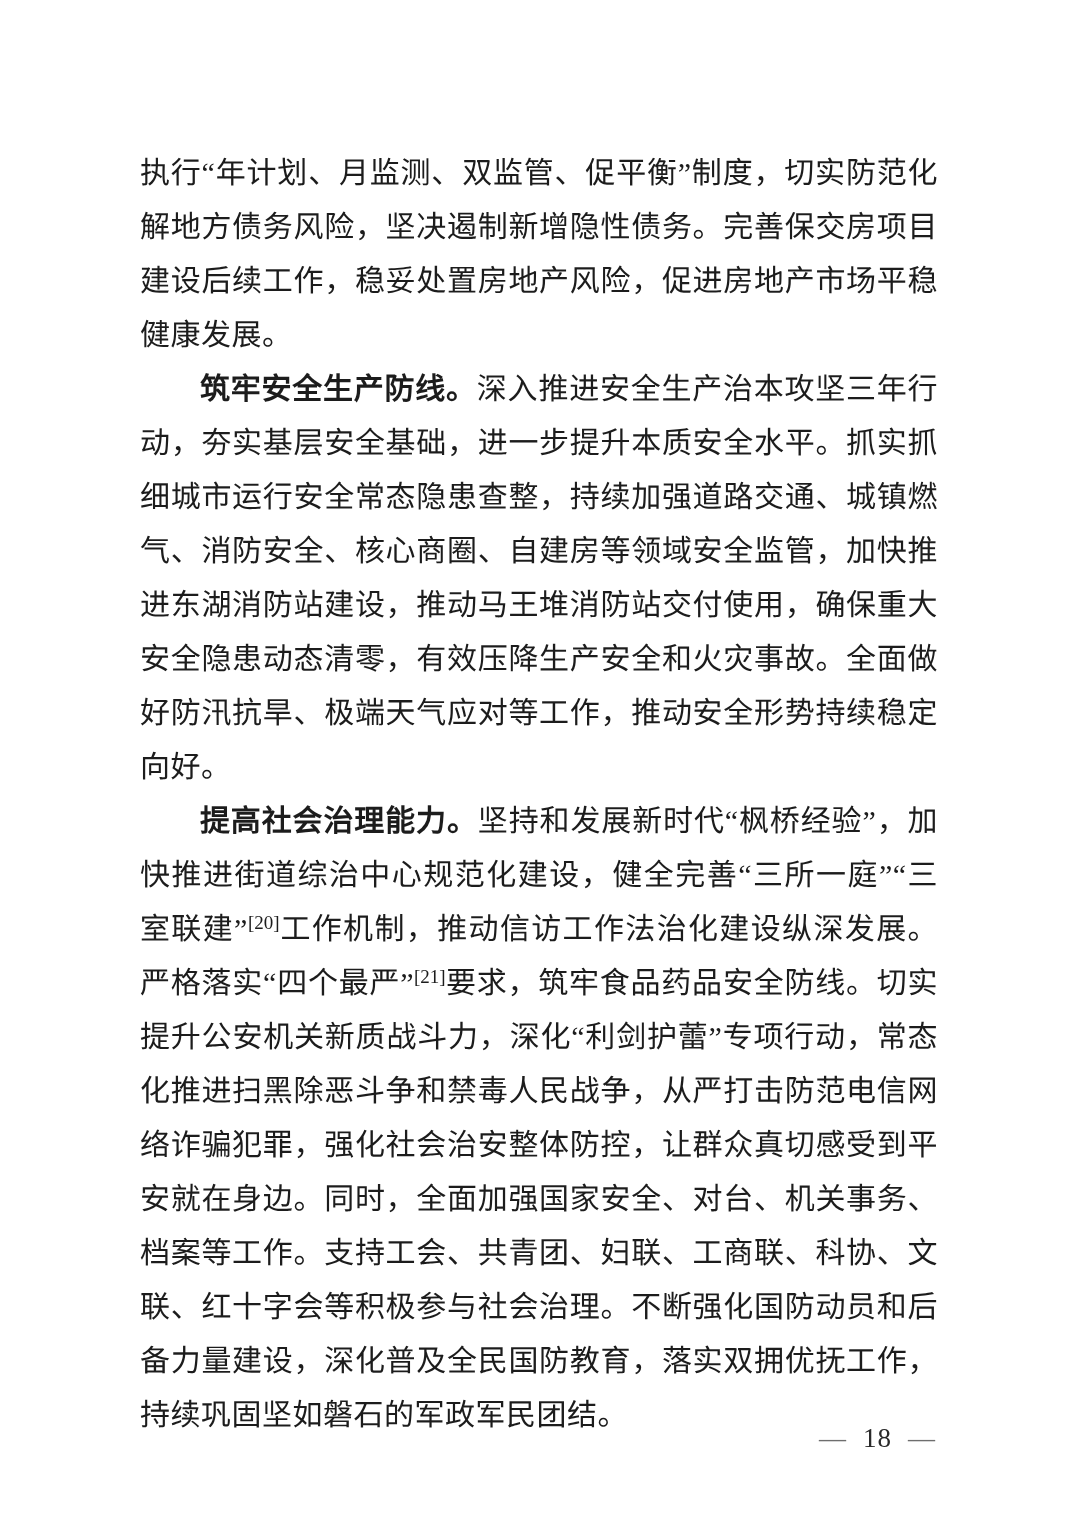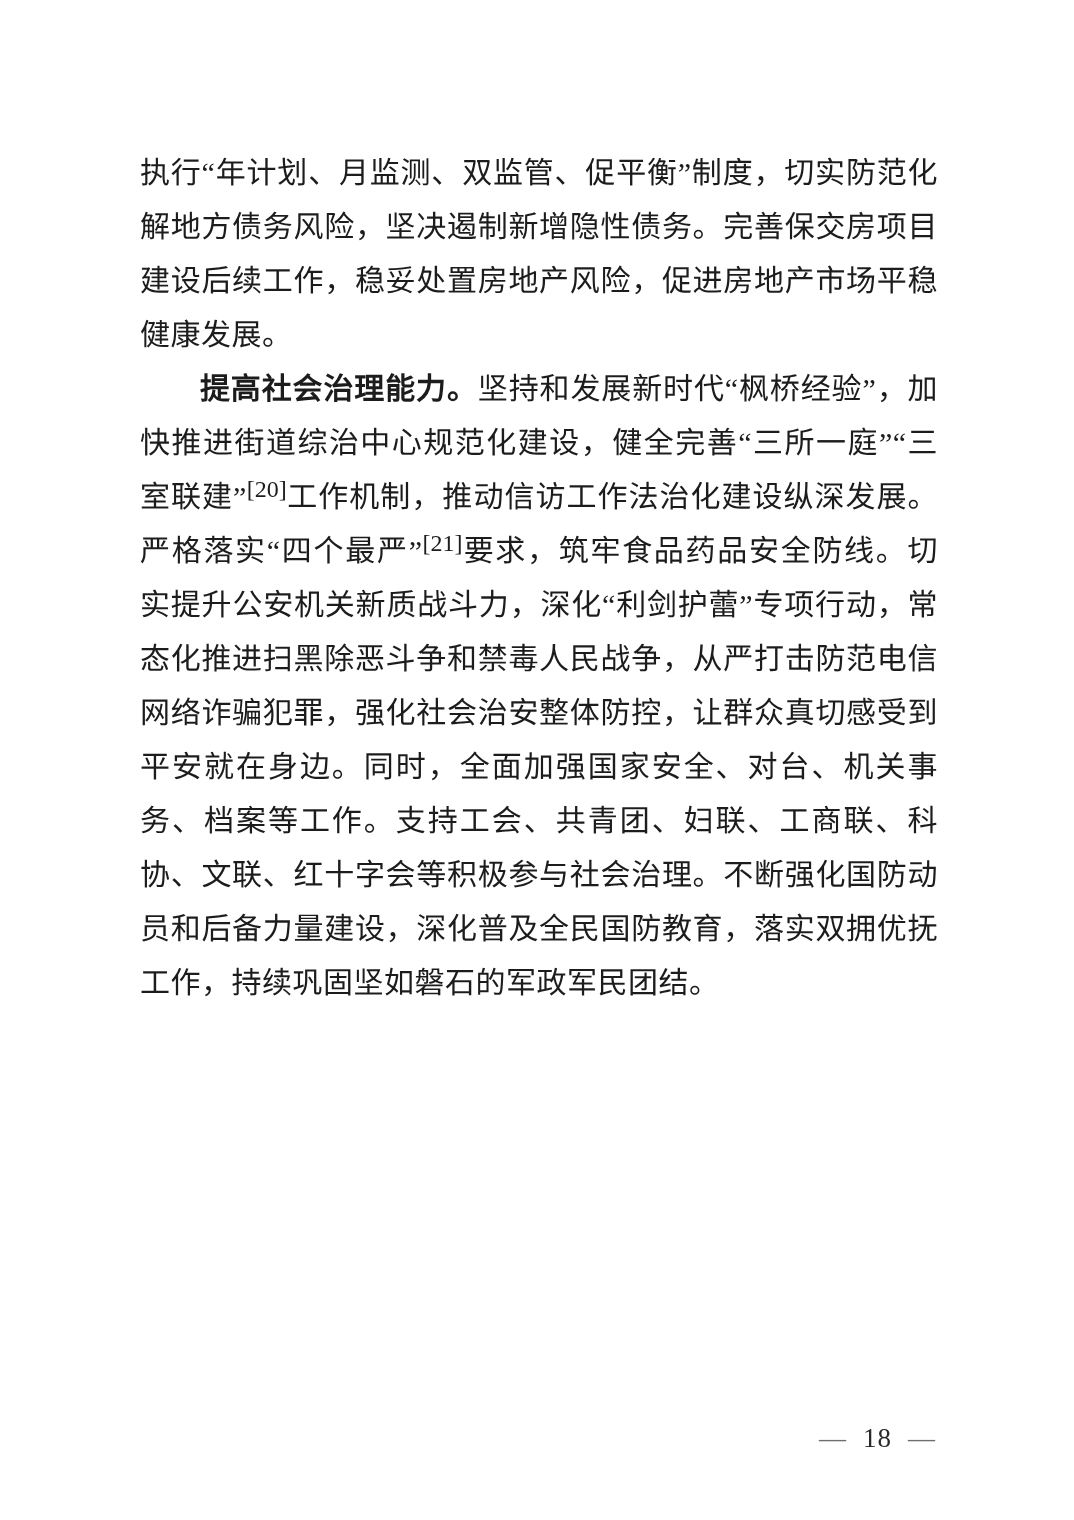--- a/index.html
+++ b/index.html
@@ -32,21 +32,21 @@
   }
 
   .para.indent { text-indent: 2em; }
 
   .para .lead {
     font-family: "Liberation Sans", "DejaVu Sans", sans-serif;
     font-weight: bold;
   }
 
   sup.fn {
-    font-size: 24px;
+    font-size: 19px;
     line-height: 0;
     vertical-align: 10px;
     letter-spacing: 0;
   }
 
   .page-footer {
     position: absolute;
     right: 138px;
     bottom: 78px;
     font-size: 27px;
@@ -61,20 +61,21 @@
 </style>
 </head>
 <body>
 
 <div class="page">
 
   <main class="content">
 
     <p class="para"><span>执行“年计划、月监测、双监管、促平衡”制度，切实防范化解地方债务风险，坚决遏制新增隐性债务。完善保交房项目建设后续工作，稳妥处置房地产风险，促进房地产市场平稳健康发展。</span></p>
 
+    <p class="para indent"><span class="lead">筑牢安全生产防线。</span><span>深入推进安全生产治本攻坚三年行动，夯实基层安全基础，进一步提升本质安全水平。抓实抓细城市运行安全常态隐患查整，持续加强道路交通、城镇燃气、消防安全、核心商圈、自建房等领域安全监管，加快推进东湖消防站建设，推动马王堆消防站交付使用，确保重大安全隐患动态清零，有效压降生产安全和火灾事故。全面做好防汛抗旱、极端天气应对等工作，推动安全形势持续稳定向好。</span></p>
 
     <p class="para indent"><span class="lead">提高社会治理能力。</span><span>坚持和发展新时代“枫桥经验”，加快推进街道综治中心规范化建设，健全完善“三所一庭”“三室联建”</span><sup class="fn">[20]</sup><span>工作机制，推动信访工作法治化建设纵深发展。严格落实“四个最严”</span><sup class="fn">[21]</sup><span>要求，筑牢食品药品安全防线。切实提升公安机关新质战斗力，深化“利剑护蕾”专项行动，常态化推进扫黑除恶斗争和禁毒人民战争，从严打击防范电信网络诈骗犯罪，强化社会治安整体防控，让群众真切感受到平安就在身边。同时，全面加强国家安全、对台、机关事务、档案等工作。支持工会、共青团、妇联、工商联、科协、文联、红十字会等积极参与社会治理。不断强化国防动员和后备力量建设，深化普及全民国防教育，落实双拥优抚工作，持续巩固坚如磐石的军政军民团结。</span></p>
 
   </main>
 
   <footer class="page-footer">
     <span class="dash">—</span>
     <span class="num">18</span>
     <span class="dash">—</span>
   </footer>

